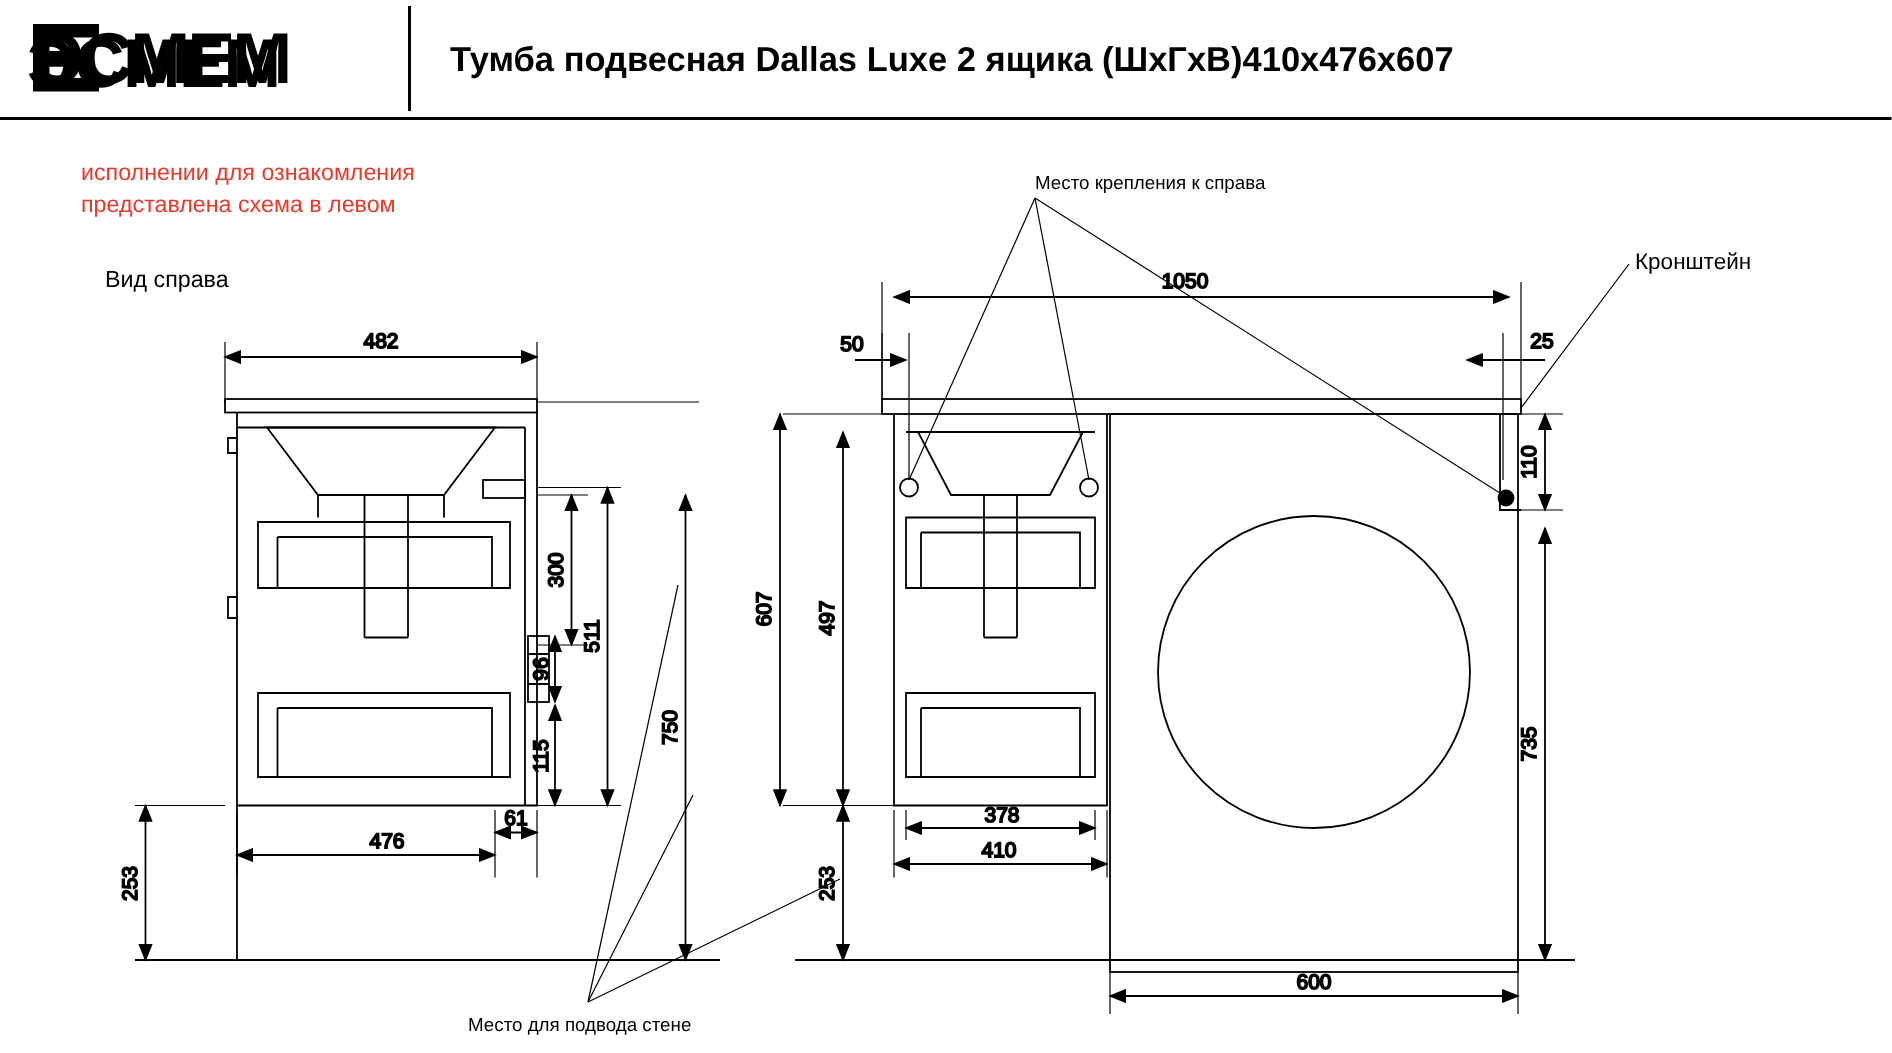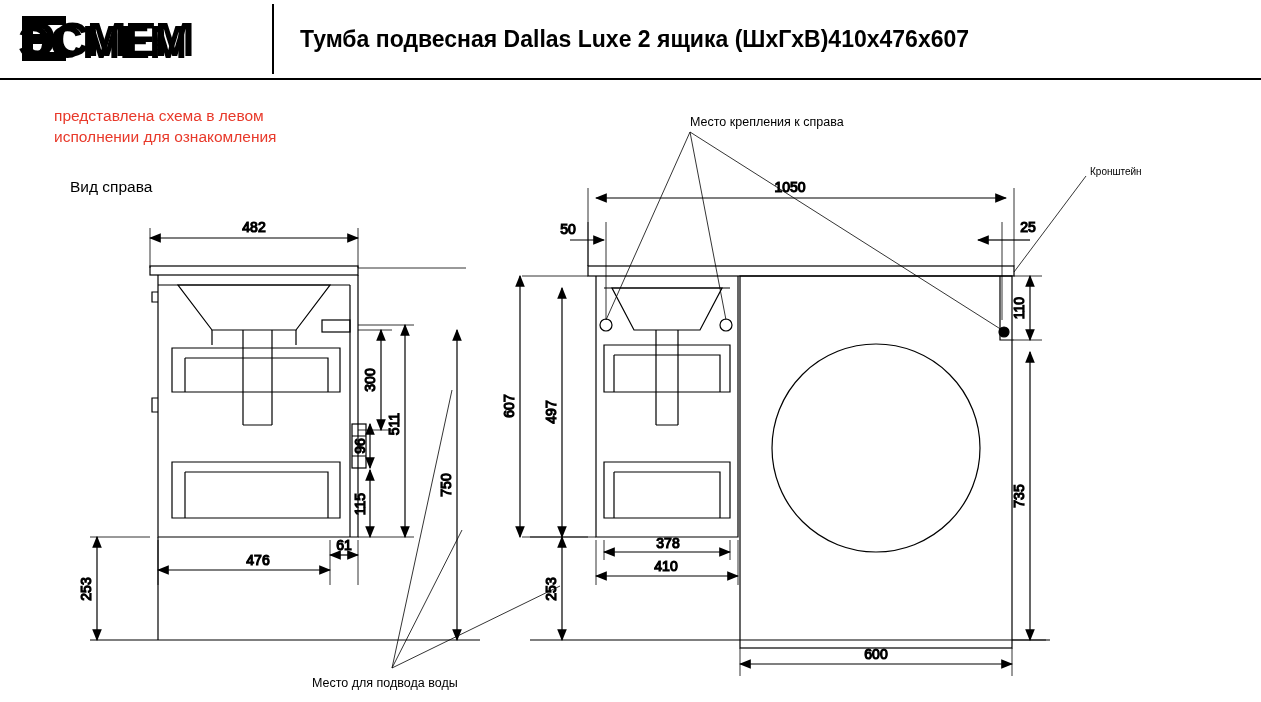--- a/index.html
+++ b/index.html
@@ -67,21 +67,21 @@
   .label-wall {
     position: absolute;
     left: 690px;
     top: 115px;
     font-size: 12.5px;
   }
   .label-bracket {
     position: absolute;
     left: 1090px;
     top: 166px;
-    font-size: 10px;
+    font-size: 15px;
   }
   .label-water {
     position: absolute;
     left: 312px;
     top: 676px;
     font-size: 12.5px;
   }
   svg.overlay {
     position: absolute;
     left: 0; top: 0;
@@ -111,27 +111,27 @@
     </g>
     <text x="18" y="58" font-family="Liberation Sans, sans-serif" font-size="46" font-weight="bold" fill="#000" letter-spacing="-1">ЭCMEM</text>
   </svg>
   <div style="position:absolute;left:22px;top:14px;width:240px;height:52px;overflow:hidden;">
     <span style="font-size:48px;font-weight:bold;letter-spacing:-2px;line-height:52px;display:block;">ЭCMEM</span>
   </div>
 
   <div class="title">Тумба подвесная Dallas Luxe  2 ящика (ШхГхВ)410x476x607</div>
 
   <div class="note-red">
+    <div>исполнении для ознакомления</div>
     <div>представлена схема в левом</div>
-    <div>исполнении для ознакомления</div>
   </div>
   <div class="label-view">Вид справа</div>
   <div class="label-wall">Место крепления к справа</div>
   <div class="label-bracket">Кронштейн</div>
-  <div class="label-water">Место для подвода воды</div>
+  <div class="label-water">Место для подвода стене</div>
 
   <svg class="overlay" viewBox="0 0 1261 702">
     <defs>
       <marker id="ah" markerWidth="10" markerHeight="8" refX="9" refY="4" orient="auto">
         <path d="M0,0 L10,4 L0,8 z" fill="#000"></path>
       </marker>
       <marker id="ahs" markerWidth="10" markerHeight="8" refX="1" refY="4" orient="auto">
         <path d="M10,0 L0,4 L10,8 z" fill="#000"></path>
       </marker>
     </defs>

